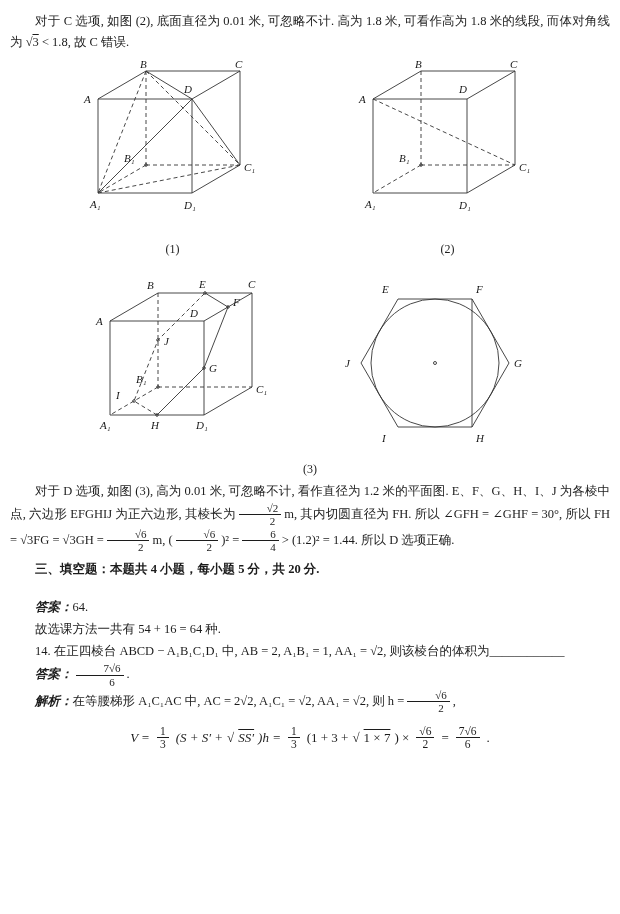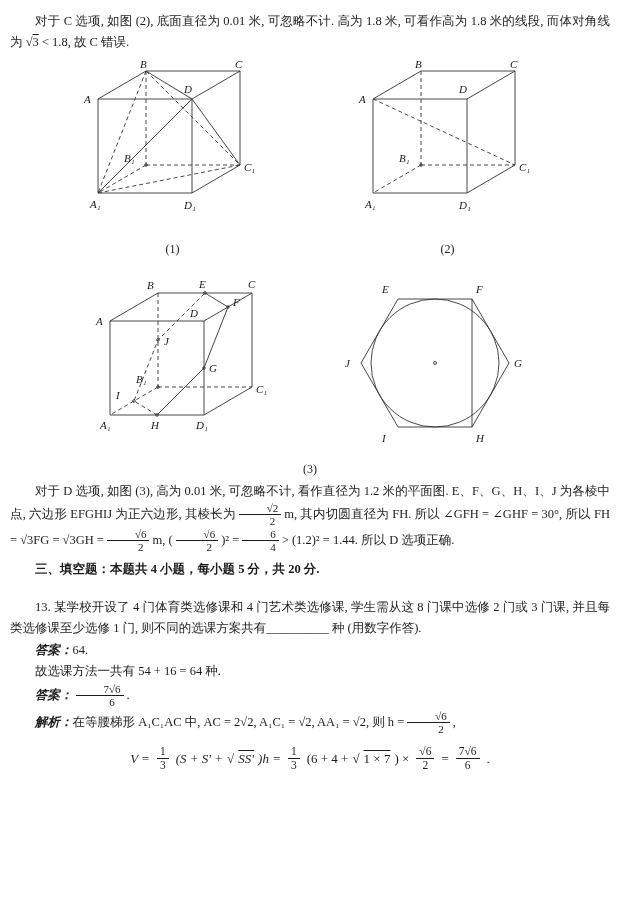--- a/index.html
+++ b/index.html
@@ -147,47 +147,47 @@
         <text x="5" y="98">J</text>
       </g>
     </svg>
   </div>
   <div class="fig-caption">(3)</div>
 
   <p class="para indent"><span>对于 D 选项, 如图 (3), 高为 0.01 米, 可忽略不计, 看作直径为 1.2 米的平面图. E、F、G、H、I、J 为各棱中点, 六边形 EFGHIJ 为正六边形, 其棱长为</span><span class="frac"><span class="fn">√2</span><span class="fd">2</span></span><span>m, 其内切圆直径为 FH. 所以 ∠GFH = ∠GHF = 30°, 所以 FH = √3FG = √3GH =</span><span class="frac"><span class="fn">√6</span><span class="fd">2</span></span><span>m, (</span><span class="frac"><span class="fn">√6</span><span class="fd">2</span></span><span>)² =</span><span class="frac"><span class="fn">6</span><span class="fd">4</span></span><span>&gt; (1.2)² = 1.44. 所以 D 选项正确.</span></p>
 
   <p class="section-header">三、填空题：本题共 4 小题，每小题 5 分，共 20 分.</p>
 
-  <p class="para indent"><span>13. 某学校开设了 4 门体育类选修课和 4 门艺术类选修课, 学生需从这 8 门课中选修 2 门或 3 门课, 并且每类选修课至少选修 1 门, 则不同的选课方案共有</span><span class="blank">__________</span><span> 种 (用数字作答).</span></p>
 
   <p class="para indent"><span class="bd">答案：</span><span>64.</span></p>
 
 
   <p class="para indent">故选课方法一共有 54 + 16 = 64 种.</p>
 
+  <p class="para indent"><span>14. 在正四棱台 ABCD − A₁B₁C₁D₁ 中, AB = 2, A₁B₁ = 1, AA₁ = √2, 则该棱台的体积为</span><span class="blank">____________</span></p>
 
   <p class="para indent"><span class="bd">答案：</span><span class="frac"><span class="fn">7√6</span><span class="fd">6</span></span><span>.</span></p>
 
   <p class="para indent"><span class="bd">解析：</span><span>在等腰梯形 A₁C₁AC 中, AC = 2√2, A₁C₁ = √2, AA₁ = √2, 则 h =</span><span class="frac"><span class="fn">√6</span><span class="fd">2</span></span><span>,</span></p>
 
   <div class="formula">
     <span class="it">V =</span>
     <span class="frac">
         <span class="fn">1</span>
         <span class="fd">3</span>
       </span>
     <span class="it">(S + S′ +</span>
     <span>√</span>
       <span class="ovl it">SS′</span>
     <span class="it">)h =</span>
     <span class="frac">
         <span class="fn">1</span>
         <span class="fd">3</span>
       </span>
-    <span>(6 + 4 +</span>
+    <span>(1 + 3 +</span>
     <span>√</span>
       <span class="ovl">1 × 7</span>
     <span>) ×</span>
     <span class="frac">
         <span class="fn">√6</span>
         <span class="fd">2</span>
       </span>
     <span>=</span>
     <span class="frac">
         <span class="fn">7√6</span>

